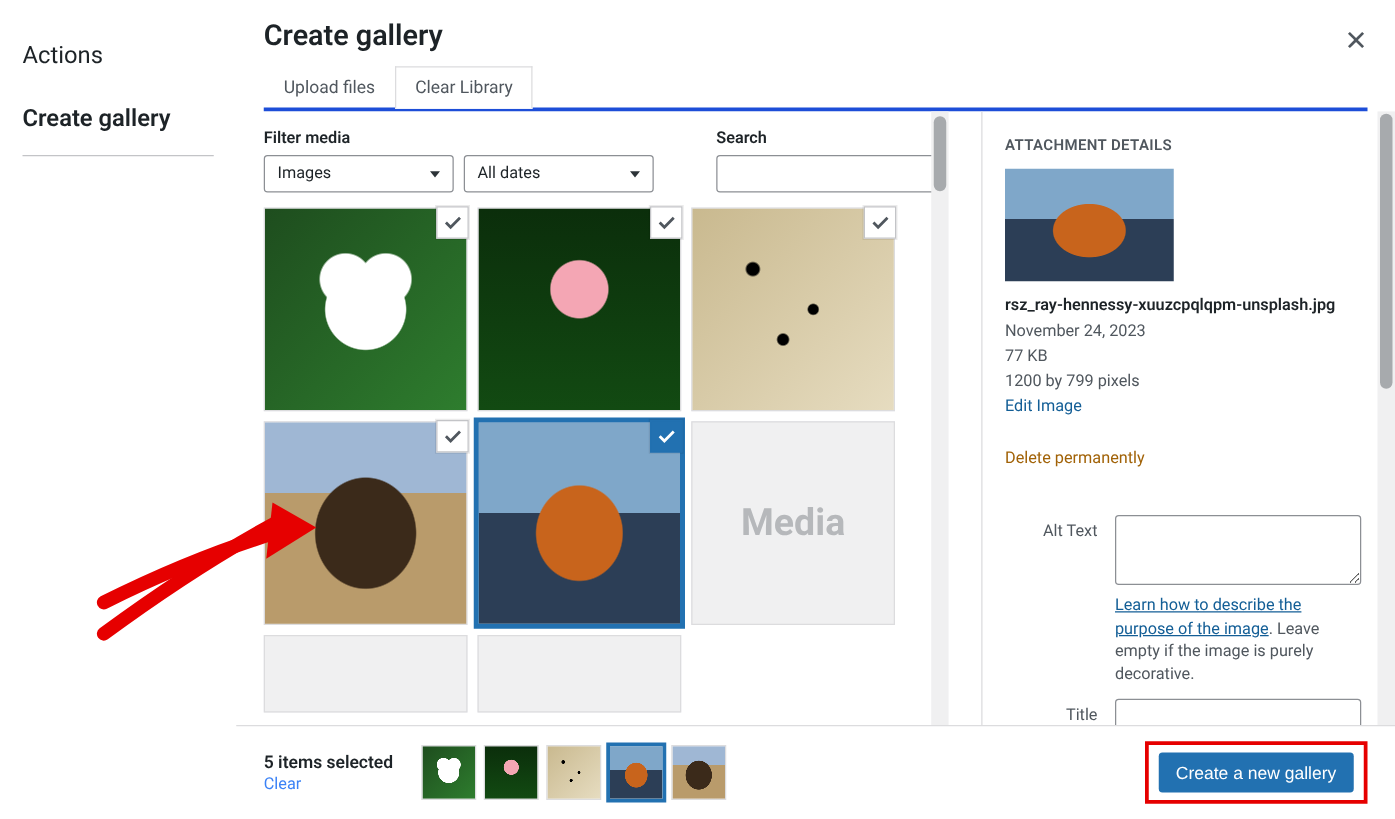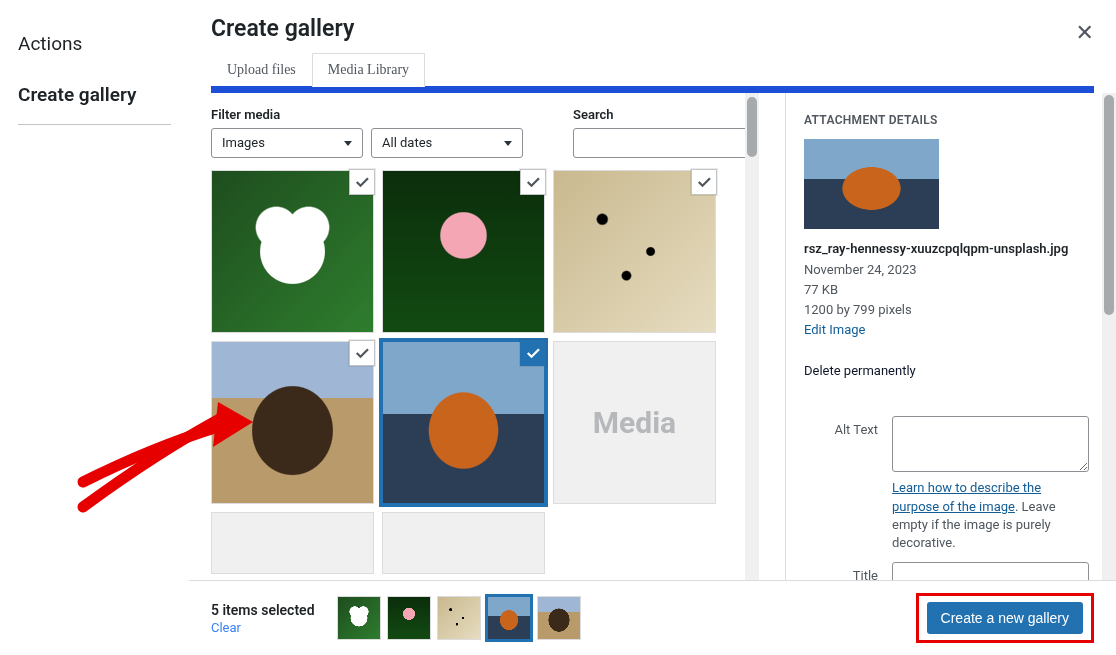--- a/index.html
+++ b/index.html
@@ -34,22 +34,21 @@
     padding: 14px 22px 0 22px;
   }
   .main-title {
     font-size: 23px;
     font-weight: 600;
     line-height: 1.3;
     margin-bottom: 8px;
   }
   .tabs {
     display: flex;
-    border-bottom: 7px solid #1d4ed8;
-    font-family: Liberation Serif, serif;
+    border-bottom: 3px solid #1d4ed8;
   }
   .tab {
     padding: 8px 15px;
     cursor: pointer;
     color: #50575e;
     font-size: 14px;
     border: 1px solid transparent;
     border-bottom: none;
     position: relative;
     top: 1px;
@@ -196,21 +195,21 @@
   }
   .att-thumb {
     width: 135px; height: 90px;
     background-size: cover;
     background-position: center;
     margin-bottom: 12px;
   }
   .att-filename { font-weight: 600; font-size: 13px; margin-bottom: 4px; word-break: break-all;}
   .att-meta { color: #50575e; font-size: 13px; line-height: 1.55; }
   .att-link { color: #135e96; font-size: 13px; cursor: pointer; display: block; margin-top: 2px; }
-  .att-link.danger { color: #0f172a; margin-top: 26px; }
+  .att-link.danger { color: #a16207; margin-top: 26px; }
   .att-fields { margin-top: 38px; }
   .att-row { display: flex; align-items: flex-start; margin-bottom: 10px; }
   .att-row label {
     width: 88px;
     text-align: right;
     padding-right: 14px;
     font-size: 13px;
     color: #50575e;
     padding-top: 6px;
   }
@@ -294,21 +293,21 @@
     <div class="nav-item">Actions</div>
     <div class="nav-item active">Create gallery</div>
   </div>
 
   <div class="main">
     <span class="close-x">✕</span>
     <div class="main-header">
       <h1 class="main-title">Create gallery</h1>
       <div class="tabs">
         <div class="tab">Upload files</div>
-        <div class="tab active">Media Library</div>
+        <div class="tab active">Clear Library</div>
       </div>
     </div>
 
     <div class="content-wrapper">
       <div class="media-browser">
         <div class="filters">
           <div class="filter-col">
             <span class="filter-label">Filter media</span>
             <div class="filter-row">
               <div class="select">

